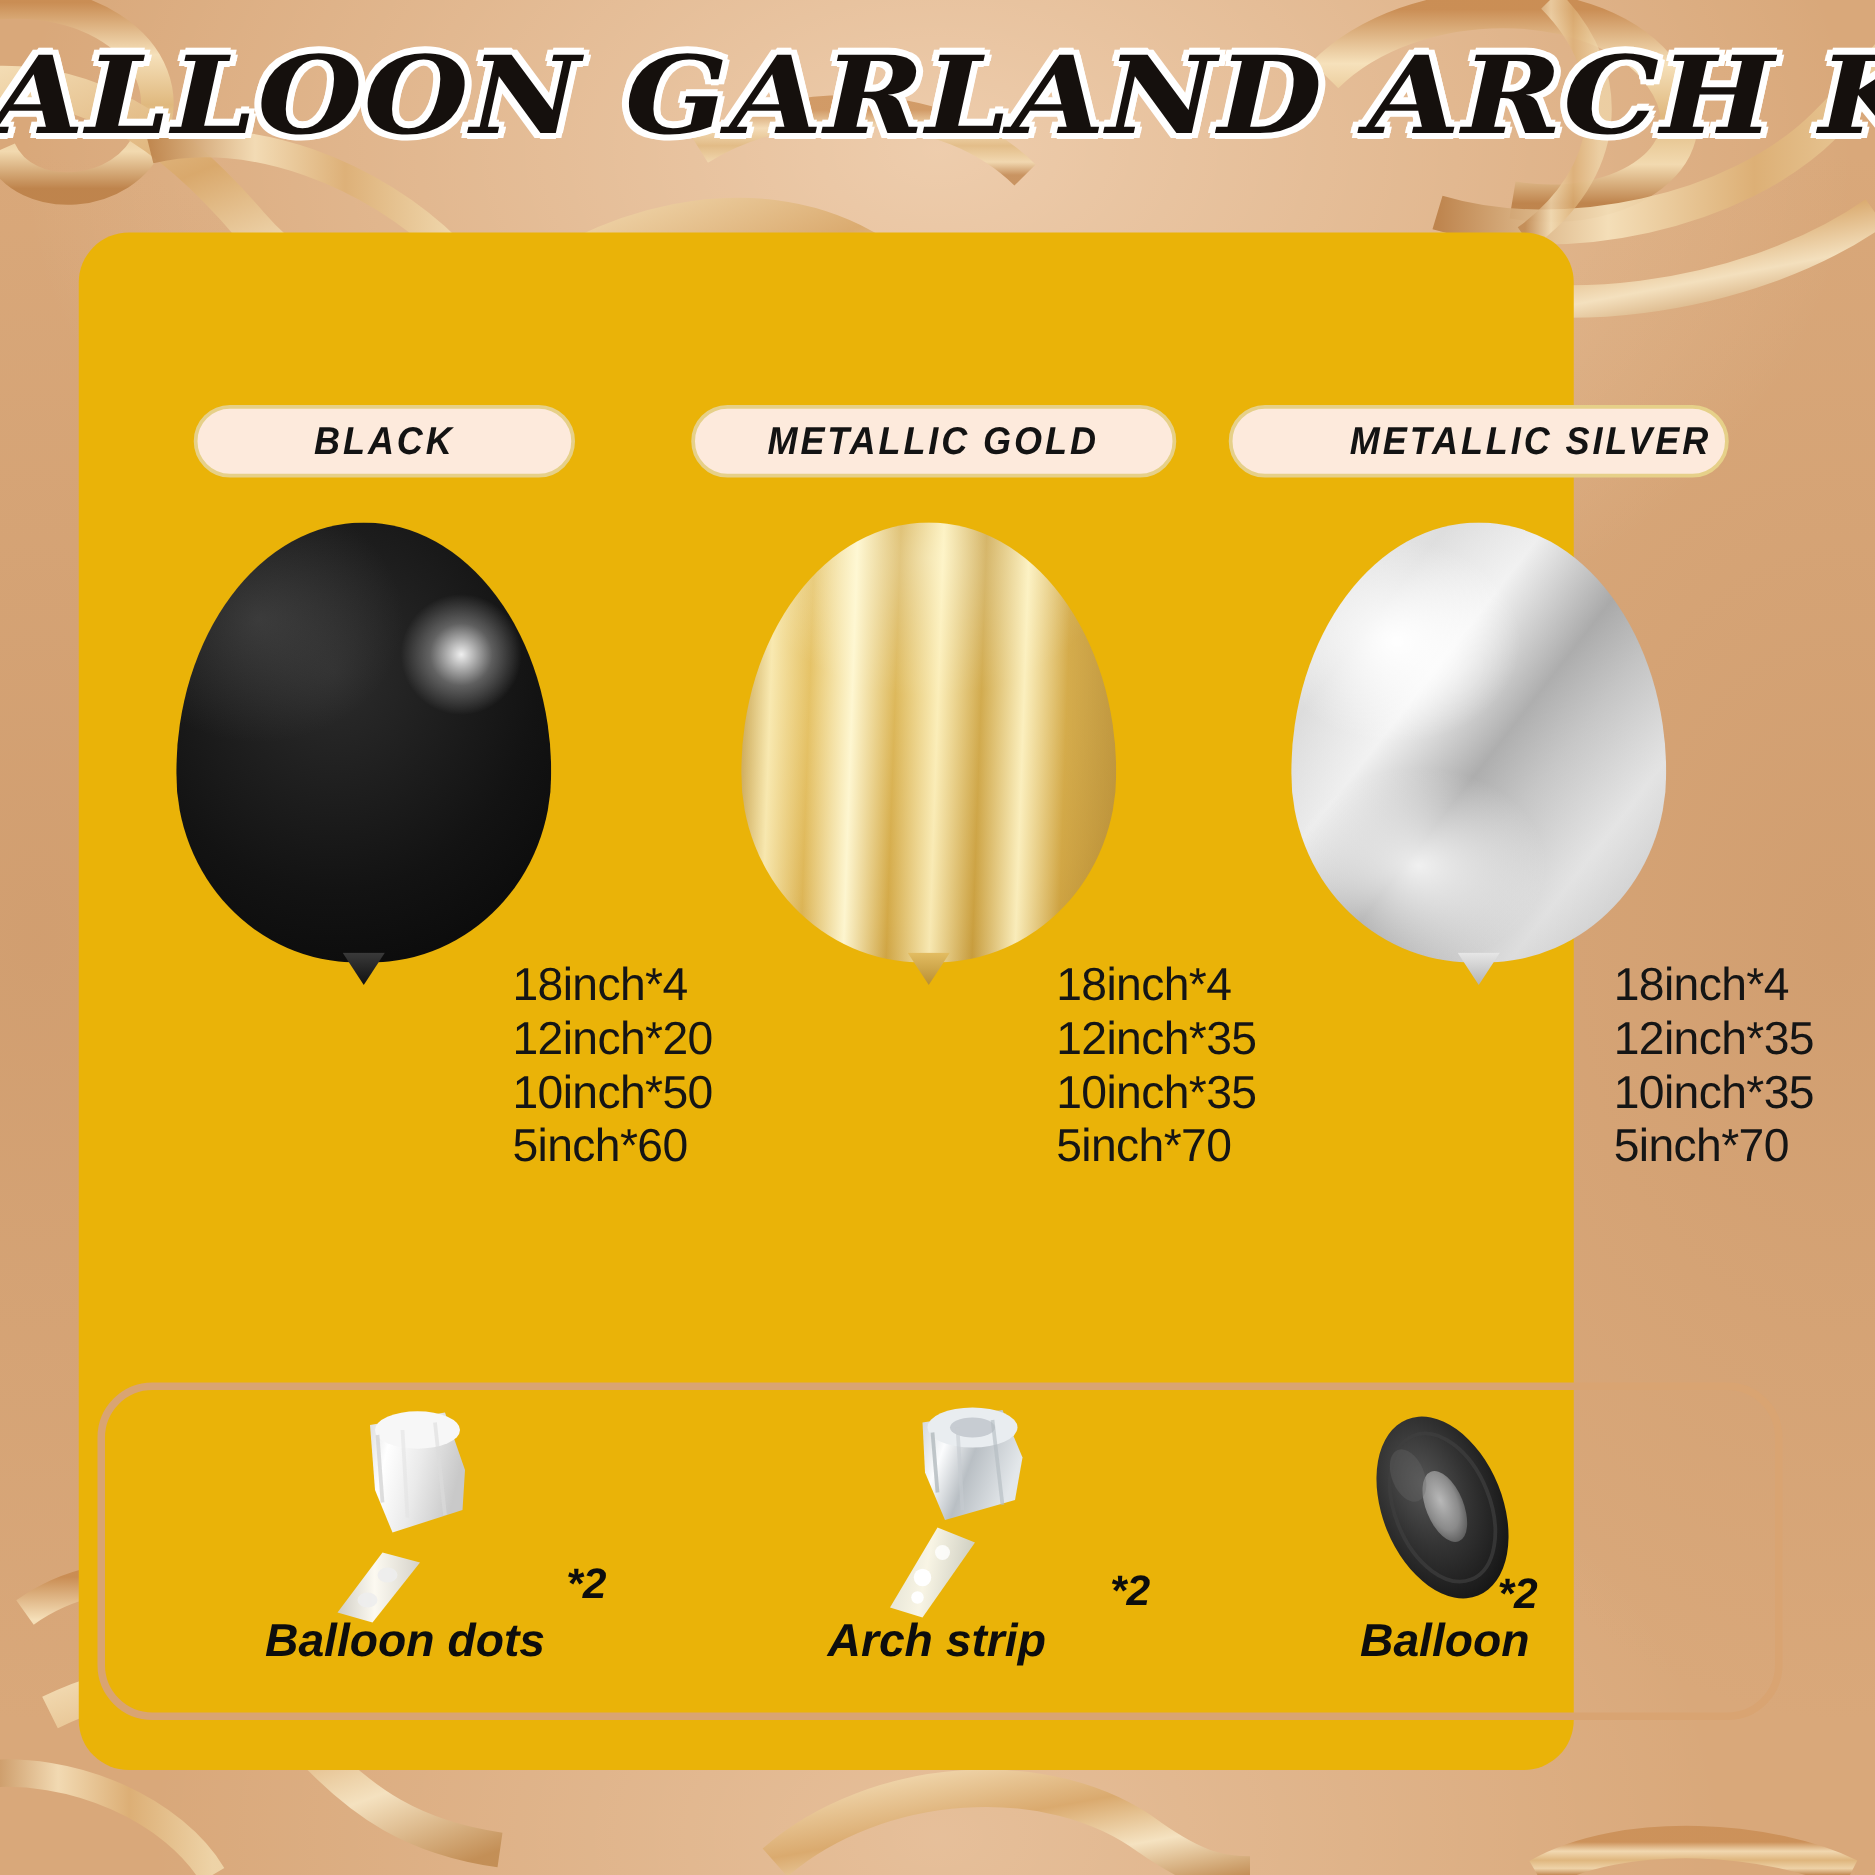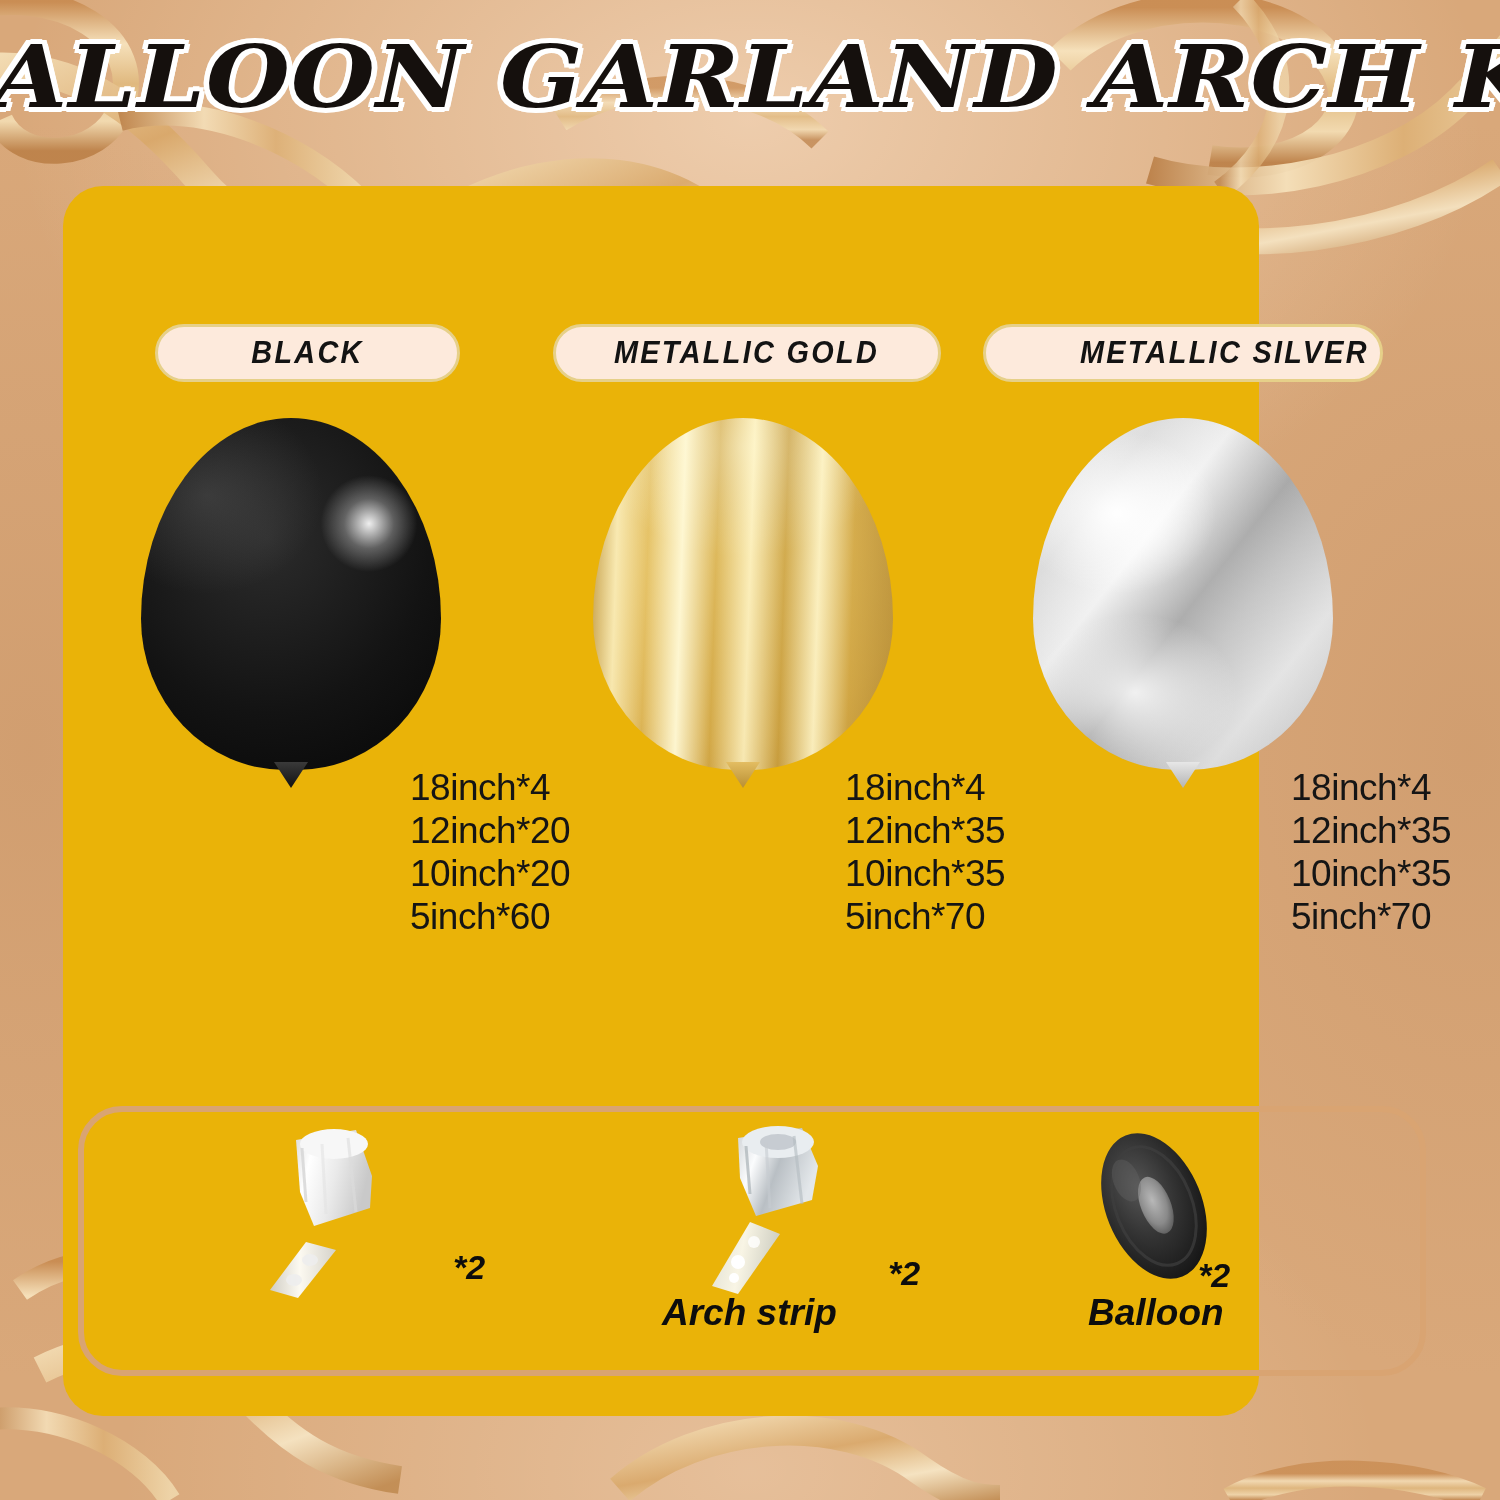--- a/index.html
+++ b/index.html
@@ -296,21 +296,21 @@
       <div class="pill" style="left:92px; width:305px;">
         <span class="pill-label">BLACK</span>
       </div>
       <div class="balloon-wrap" style="left:78px; top:232px;">
         <div class="balloon b-black"></div>
         <div class="knot k-black"></div>
       </div>
       <div class="qty" style="left:347px; top:580px;">
         <div>18inch*4</div>
         <div>12inch*20</div>
-        <div>10inch*20</div>
+        <div>10inch*50</div>
         <div>5inch*60</div>
       </div>
     </div>
 
     <div class="col" style="left:0;">
       <div class="pill" style="left:490px; width:388px;">
         <span class="pill-label">METALLIC GOLD</span>
       </div>
       <div class="balloon-wrap" style="left:530px; top:232px;">
         <div class="balloon b-gold"></div>
@@ -362,20 +362,21 @@
       <path d="M 62 120 L 26 168 L 54 176 L 92 128 Z" fill="url(#wstrip)" opacity="0.95"></path>
       <ellipse cx="50" cy="158" rx="8" ry="6" fill="#ededed" opacity="0.9"></ellipse>
       <ellipse cx="66" cy="138" rx="8" ry="6" fill="#ededed" opacity="0.9"></ellipse>
       <path d="M 52 18 L 112 8 L 128 54 L 126 86 L 70 104 L 56 70 Z" fill="url(#wtape)"></path>
       <ellipse cx="90" cy="22" rx="34" ry="15" fill="#f7f7f7"></ellipse>
       <path d="M 58 26 L 62 80" stroke="#d5d5d5" stroke-width="3" fill="none" opacity="0.8"></path>
       <path d="M 78 22 L 82 92" stroke="#e2e2e2" stroke-width="3" fill="none" opacity="0.6"></path>
       <path d="M 104 16 L 112 90" stroke="#dcdcdc" stroke-width="3" fill="none" opacity="0.6"></path>
     </svg>
     <div class="acc-count" style="left:283px; top:142px;">*2</div>
+    <div class="acc-name" style="left:42px;">Balloon dots</div>
   </div>
 
   <div class="acc" style="left:620px;">
     <svg class="acc-art" viewBox="0 0 180 180">
       <defs>
         <linearGradient id="ctape" x1="0" y1="0" x2="1" y2="0.4">
           <stop offset="0%" stop-color="#cfd3d6"></stop>
           <stop offset="30%" stop-color="#fbfcfd"></stop>
           <stop offset="58%" stop-color="#b9bfc4"></stop>
           <stop offset="100%" stop-color="#e3e7ea"></stop>

